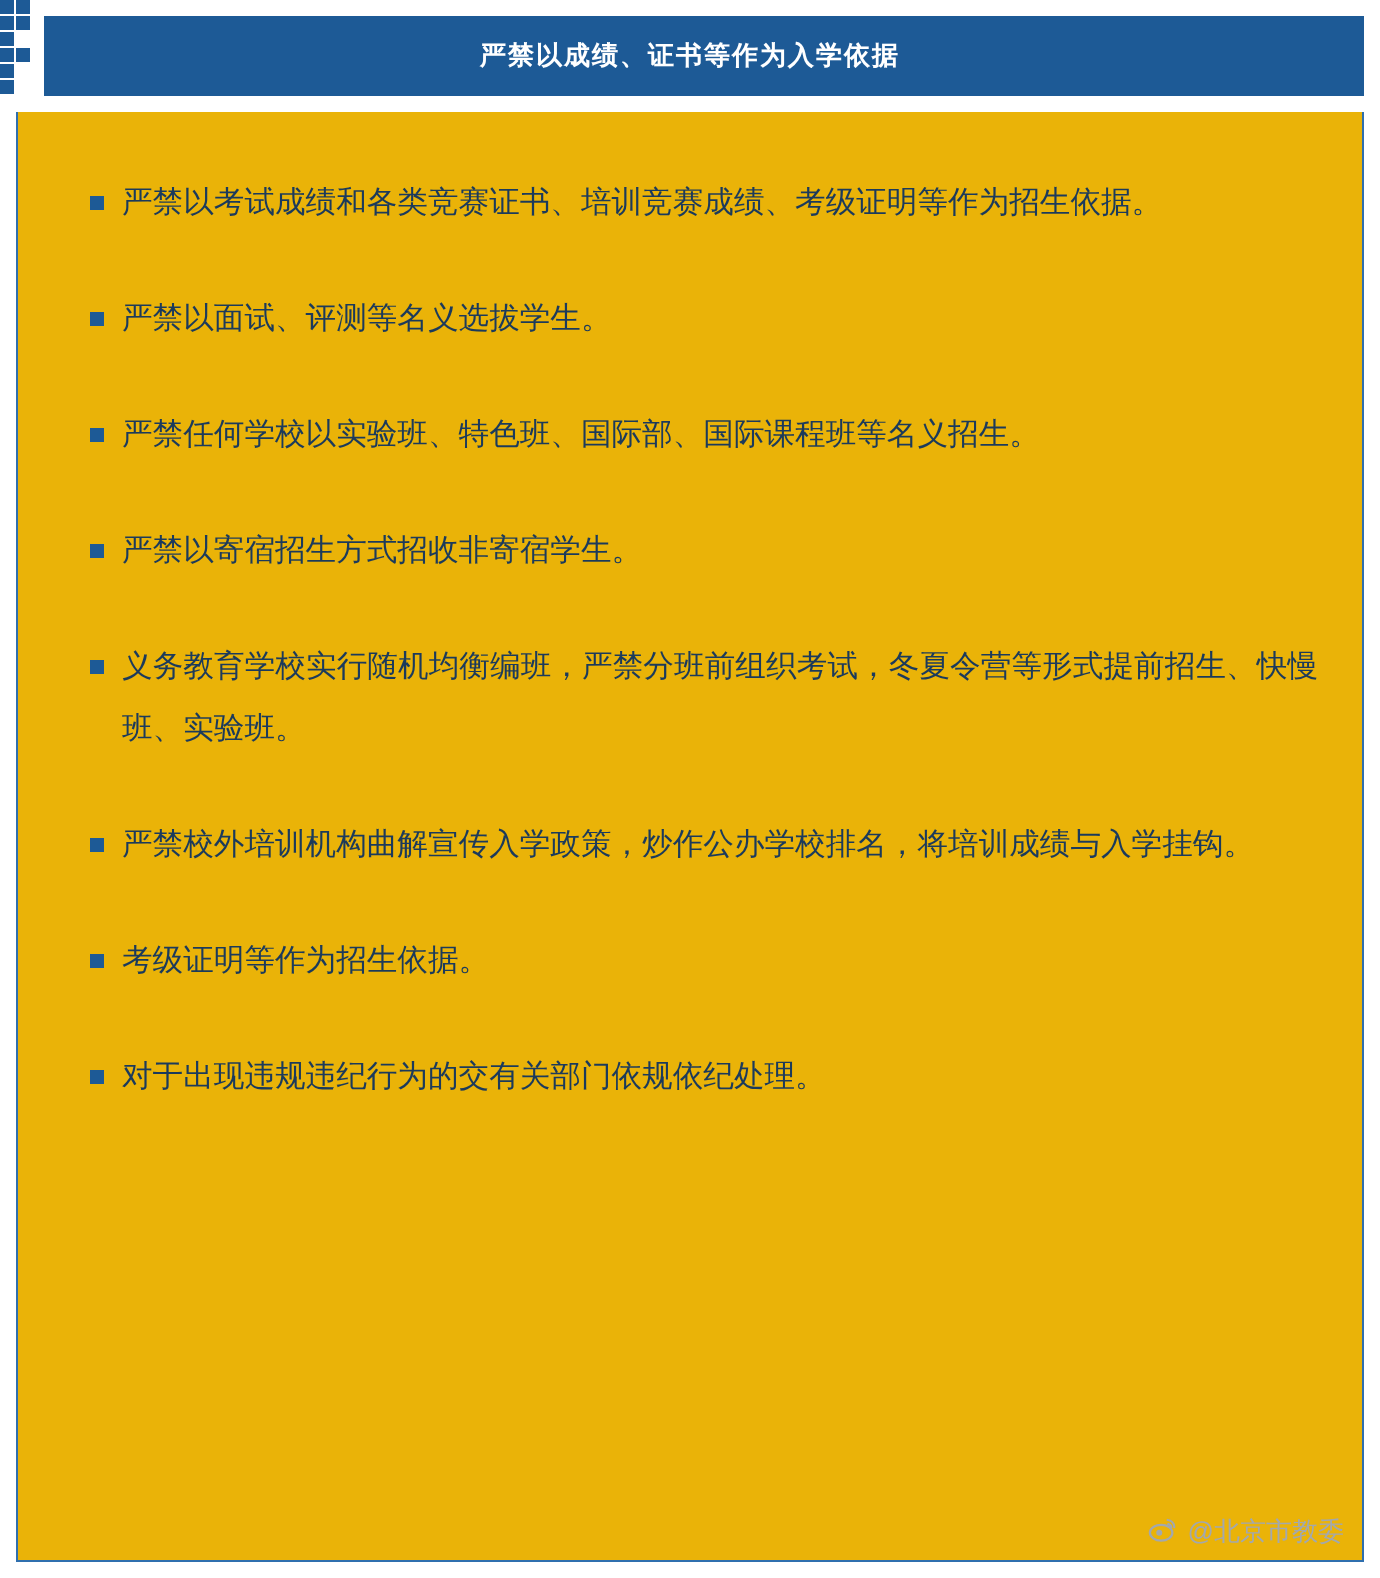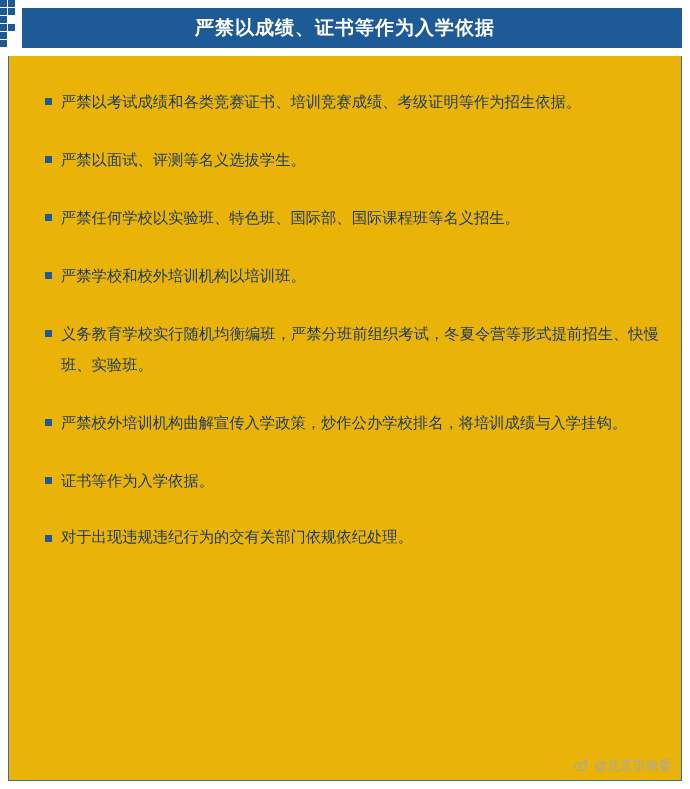--- a/index.html
+++ b/index.html
@@ -44,21 +44,21 @@
     right: 8px;
     height: 40px;
     background: #1d5a96;
     color: #ffffff;
     display: flex;
     align-items: center;
     justify-content: center;
     z-index: 2;
   }
   .header-title {
-    font-size: 19px;
+    font-size: 13px;
     font-weight: bold;
     letter-spacing: 1px;
     color: #ffffff;
     white-space: nowrap;
   }
   .content-box {
     position: absolute;
     left: 8px;
     top: 56px;
     right: 8px;
@@ -74,21 +74,20 @@
     position: relative;
     color: #1b3a5c;
     font-size: 15.3px;
     line-height: 31px;
     margin: 0 0 27px 0;
     text-align: justify;
     padding-left: 30px;
   }
   .item:last-child {
     margin-bottom: 0;
-    font-family: Liberation Mono, monospace;
   }
   .bullet {
     position: absolute;
     left: 14px;
     top: 12px;
     width: 7px;
     height: 7px;
     background: #1d5a96;
   }
   .item-text {
@@ -148,36 +147,36 @@
 
 
 
     <div class="item">
       <span class="bullet"></span>
       <span class="item-text">严禁任何学校以实验班、特色班、国际部、国际课程班等名义招生。</span>
     </div>
 
     <div class="item">
       <span class="bullet"></span>
-      <span class="item-text">严禁学校和校外培训机构以培训班。</span>
+      <span class="item-text">严禁以寄宿招生方式招收非寄宿学生。</span>
     </div>
 
     <div class="item">
       <span class="bullet"></span>
       <span class="item-text">义务教育学校实行随机均衡编班，严禁分班前组织考试，冬夏令营等形式提前招生、快慢班、实验班。</span>
     </div>
 
     <div class="item">
       <span class="bullet"></span>
       <span class="item-text">严禁校外培训机构曲解宣传入学政策，炒作公办学校排名，将培训成绩与入学挂钩。</span>
     </div>
 
     <div class="item">
       <span class="bullet"></span>
-      <span class="item-text">证书等作为入学依据。</span>
+      <span class="item-text">考级证明等作为招生依据。</span>
     </div>
 
     <div class="item">
       <span class="bullet"></span>
       <span class="item-text">对于出现违规违纪行为的交有关部门依规依纪处理。</span>
     </div>
 
   </div>
 
   <div class="footer">

